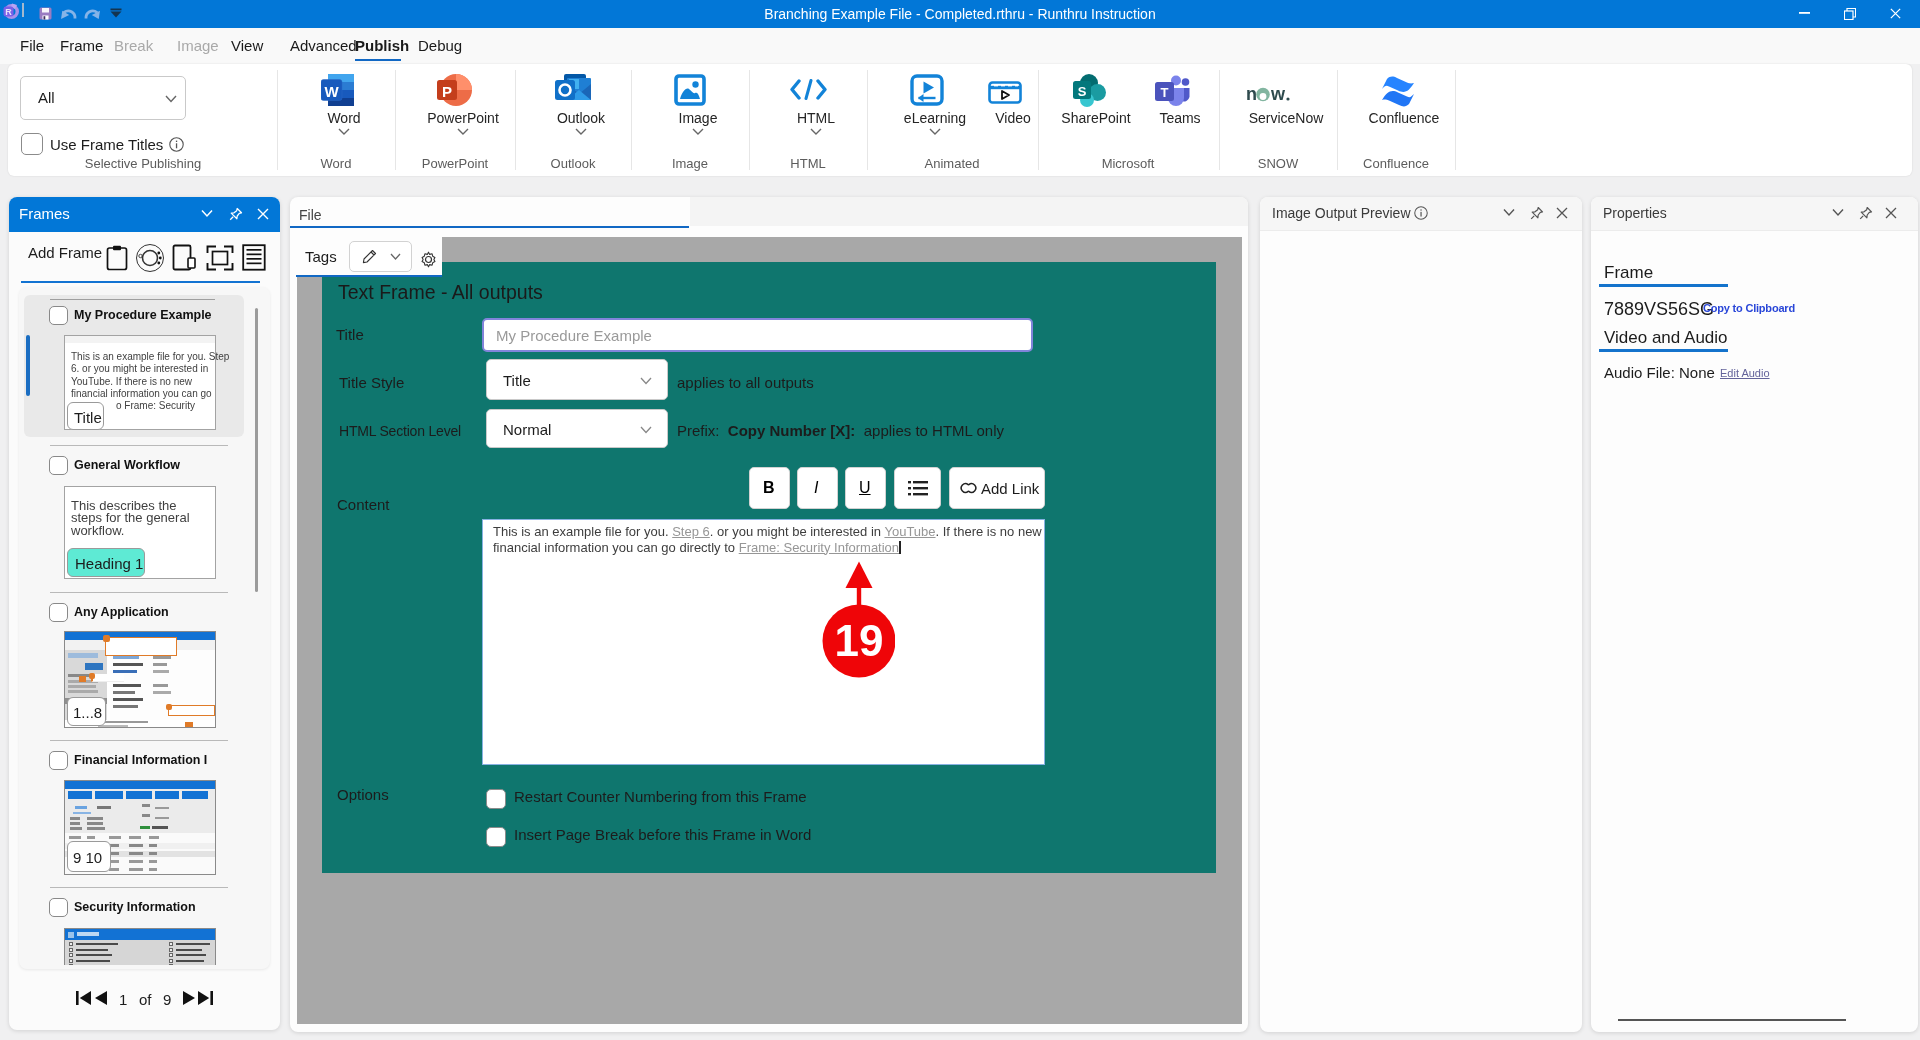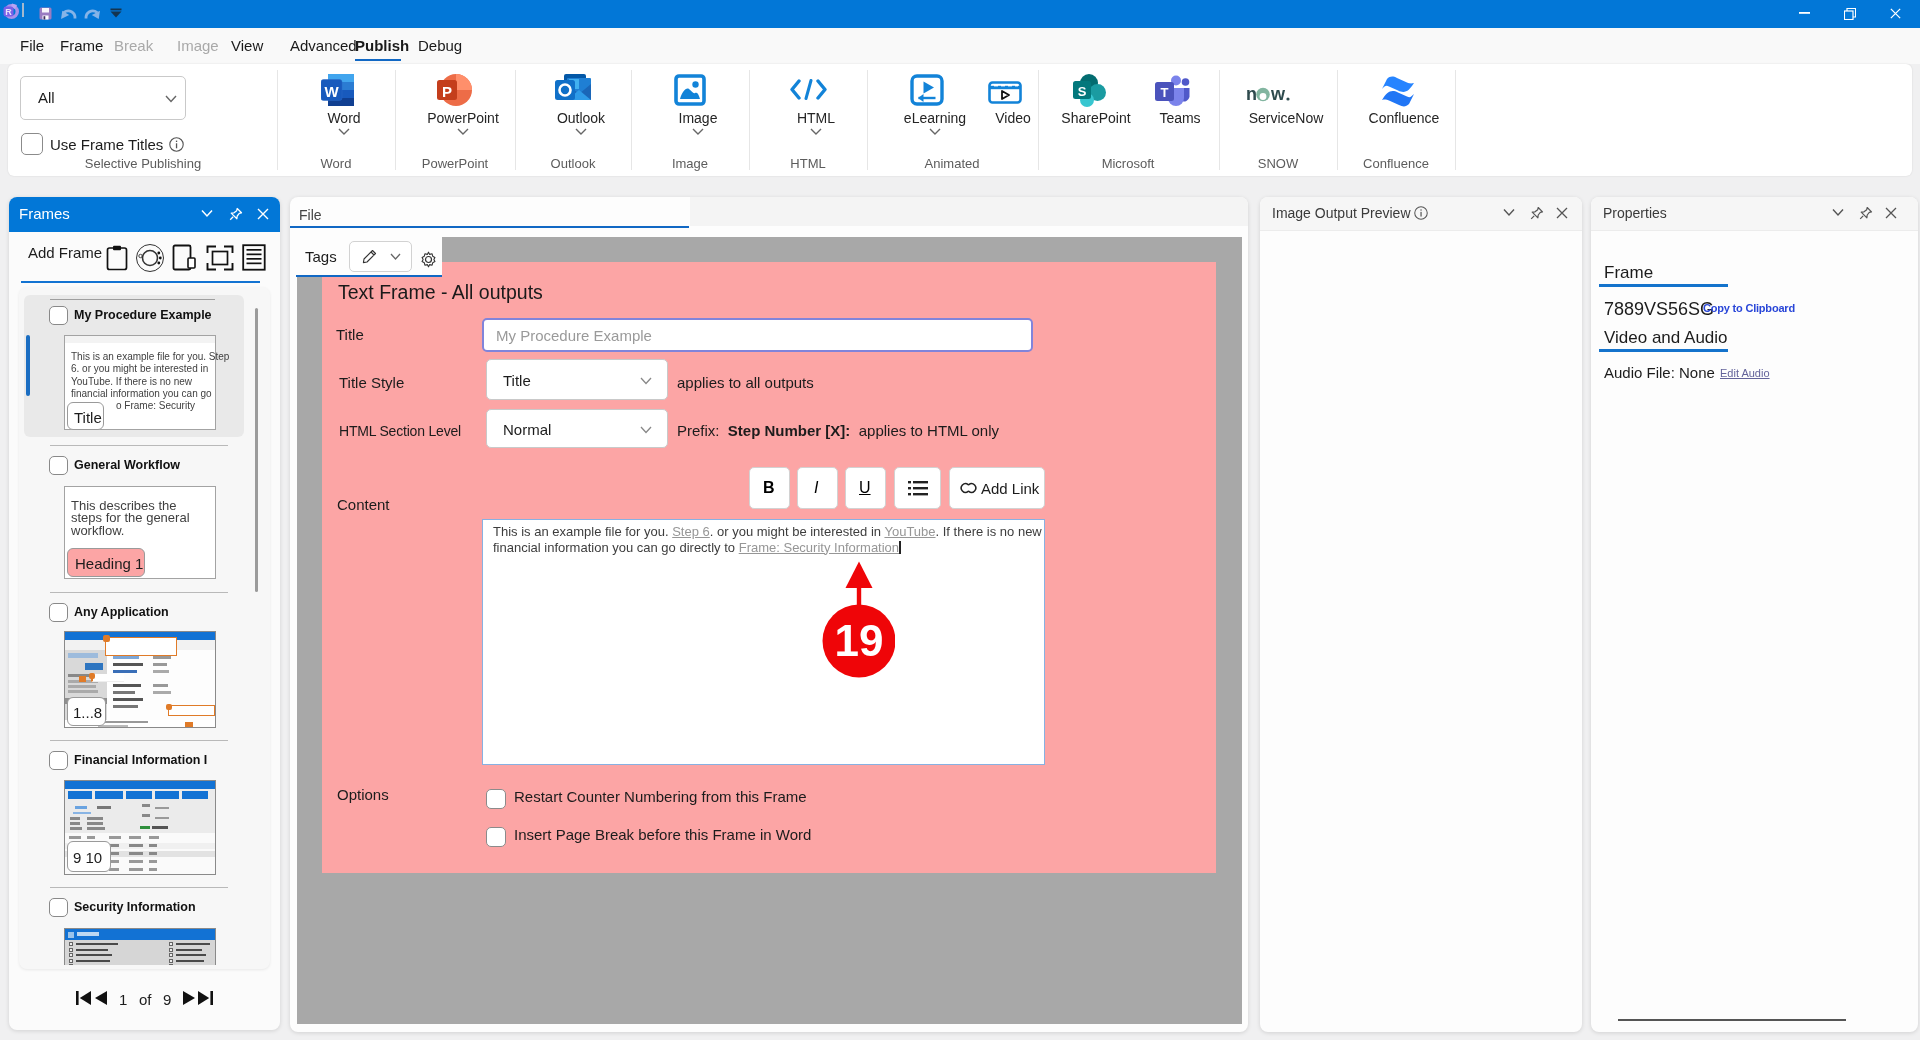--- a/index.html
+++ b/index.html
@@ -31,21 +31,21 @@
 .ptitle { position:absolute; left:12px; top:8px; font-size:14px; color:#3a3a3a; }
 
 
 #framespanel { left:9px; top:197px; width:271px; height:833px; background:#fbfbfb; }
 #framehead { position:absolute; left:0; top:0; width:271px; height:35px; background:#0277d7; border-radius:8px 8px 0 0; }
 #framehead .t { position:absolute; left:10px; top:8px; color:#fff; font-size:15px;text-align:right; }
 
 
 #editpanel { left:290px; top:197px; width:958px; height:835px; background:#fdfdfd; }
 #graycanvas { position:absolute; left:7px; top:40px; width:945px; height:787px; background:#a8a8a8; }
-#pagecard { position:absolute; left:32px; top:65px; width:894px; height:611px; background:#fca5a5; }
+#pagecard { position:absolute; left:32px; top:65px; width:894px; height:611px; background:#0f766e; }
 
 .formlabel { position:absolute; font-size:15px; color:#1c1c1c; }
 .drop { position:absolute; border:1px solid #c9c9c9; border-radius:5px; background:#fff; font-size:15px; color:#1c1c1c; }
 .fmtbtn { position:absolute; top:205px; height:42px; border:1px solid #d2d2d2; border-radius:5px; background:#fff; }
 .cb { position:absolute; width:20px; height:20px; border:1px solid #8b8b8b; border-radius:5px; background:#fff; }
 </style>
 </head>
 <body>
 
 <div id="titlebar">
@@ -67,20 +67,21 @@
     <path d="M1 13 L2.3 4.8 L9.2 9 Z" fill="#85b4e8"></path>
   </svg>
   <svg class="abs" style="left:84px;top:6px" width="17" height="16" viewBox="0 0 17 16">
     <path d="M2 12.5 C1.5 6.5 8 2.5 13.2 6.5" stroke="#85b4e8" stroke-width="2.8" fill="none"></path>
     <path d="M16 4.8 L14.7 13 L7.8 9 Z" fill="#85b4e8"></path>
   </svg>
   <svg class="abs" style="left:110px;top:8px" width="12" height="10" viewBox="0 0 12 10">
     <rect x="0.5" y="0.5" width="11" height="1.8" fill="#14344f"></rect>
     <path d="M0.5 3.5 L11.5 3.5 L6 9.5 Z" fill="#14344f"></path>
   </svg>
+  <div id="titletext">Branching Example File - Completed.rthru - Runthru Instruction</div>
   <svg class="abs" style="left:1799px;top:12px" width="11" height="3" viewBox="0 0 11 3">
       <rect width="11" height="1.8" fill="#fff"></rect>
     </svg>
   <svg class="abs" style="left:1844px;top:8px" width="12" height="12" viewBox="0 0 14 14">
     <rect x="0.5" y="3.5" width="10" height="10" fill="none" stroke="#fff" stroke-width="1.4"></rect>
     <path d="M3.5 3.5 v-3 h10 v10 h-3" fill="none" stroke="#fff" stroke-width="1.4"></path>
   </svg>
   <svg class="abs" style="left:1890px;top:8px" width="11" height="11" viewBox="0 0 13 13">
     <path d="M1 1 L12 12 M12 1 L1 12" stroke="#fff" stroke-width="1.5"></path>
   </svg>
@@ -311,21 +312,21 @@
     <div class="abs" style="left:2px;top:66px;width:37px;height:28px;background:#fff;border:1px solid #9a9a9a;border-radius:6px">
       <div class="abs" style="left:6px;top:6px;font-size:15px;color:#1c1c1c">Title</div>
     </div>
   </div>
 
   <div class="abs" style="left:41px;top:248px;width:178px;height:1px;background:#b9b9b9"></div>
   <div class="abs" style="left:40px;top:259px;width:19px;height:19px;border:1px solid #898989;border-radius:5px;background:#fff"></div>
   <div class="abs" style="left:65px;top:261px;font-size:12.5px;font-weight:bold;color:#111">General Workflow</div>
   <div class="abs" style="left:55px;top:289px;width:152px;height:93px;background:#fff;border:1px solid #a3a3a3">
     <div class="abs" style="left:6px;top:13px;width:135px;font-size:13px;line-height:12.3px;color:#3f3f3f">This describes the steps for the general workflow.</div>
-    <div class="abs" style="left:2px;top:61px;width:78px;height:29px;background:#fca5a5;border:1px solid #9a9a9a;border-radius:6px">
+    <div class="abs" style="left:2px;top:61px;width:78px;height:29px;background:#5eead4;border:1px solid #9a9a9a;border-radius:6px">
       <div class="abs" style="left:7px;top:6px;font-size:15px;color:#1c1c1c;white-space:nowrap">Heading 1</div>
     </div>
   </div>
 
   <div class="abs" style="left:41px;top:395px;width:178px;height:1px;background:#b9b9b9"></div>
   <div class="abs" style="left:40px;top:406px;width:19px;height:19px;border:1px solid #898989;border-radius:5px;background:#fff"></div>
   <div class="abs" style="left:65px;top:408px;font-size:12.5px;font-weight:bold;color:#111">Any Application</div>
   <div class="abs" style="left:55px;top:434px;width:152px;height:97px;background:#fff;border:1px solid #8a8a8a;overflow:hidden">
     <div class="abs" style="left:0;top:0;width:152px;height:8px;background:#1272d4"></div>
     <div class="abs" style="left:0;top:8px;width:152px;height:10px;background:#f2f2f2"></div>
@@ -511,21 +512,21 @@
     </div>
     <div class="formlabel" style="left:355px;top:112px">applies to all outputs</div>
 
     <div class="formlabel" style="left:17px;top:161px;font-size:14px;letter-spacing:-0.2px">HTML Section Level</div>
     <div class="drop" style="left:164px;top:147px;width:182px;height:39px">
       <div class="abs" style="left:16px;top:11px">Normal</div>
       <svg class="abs" style="left:153px;top:16px" width="12" height="8" viewBox="0 0 12 8">
           <path d="M1 1 L6 6.5 L11 1" stroke="#888" stroke-width="1.3" fill="none"></path>
         </svg>
     </div>
-    <div class="formlabel" style="left:355px;top:160px">Prefix:&nbsp; <b>Step Number [X]:</b>&nbsp; applies to HTML only</div>
+    <div class="formlabel" style="left:355px;top:160px">Prefix:&nbsp; <b>Copy Number [X]:</b>&nbsp; applies to HTML only</div>
 
     <div class="formlabel" style="left:15px;top:234px">Content</div>
     <div class="fmtbtn" style="left:427px;width:41px">
         <div class="abs" style="left:13px;top:11px;font-weight:bold;font-size:16px">B</div>
       </div>
     <div class="fmtbtn" style="left:475px;width:41px">
         <div class="abs" style="left:16px;top:11px;font-style:italic;font-size:16px">I</div>
       </div>
     <div class="fmtbtn" style="left:523px;width:41px">
         <div class="abs" style="left:13px;top:11px;text-decoration:underline;font-size:16px">U</div>

